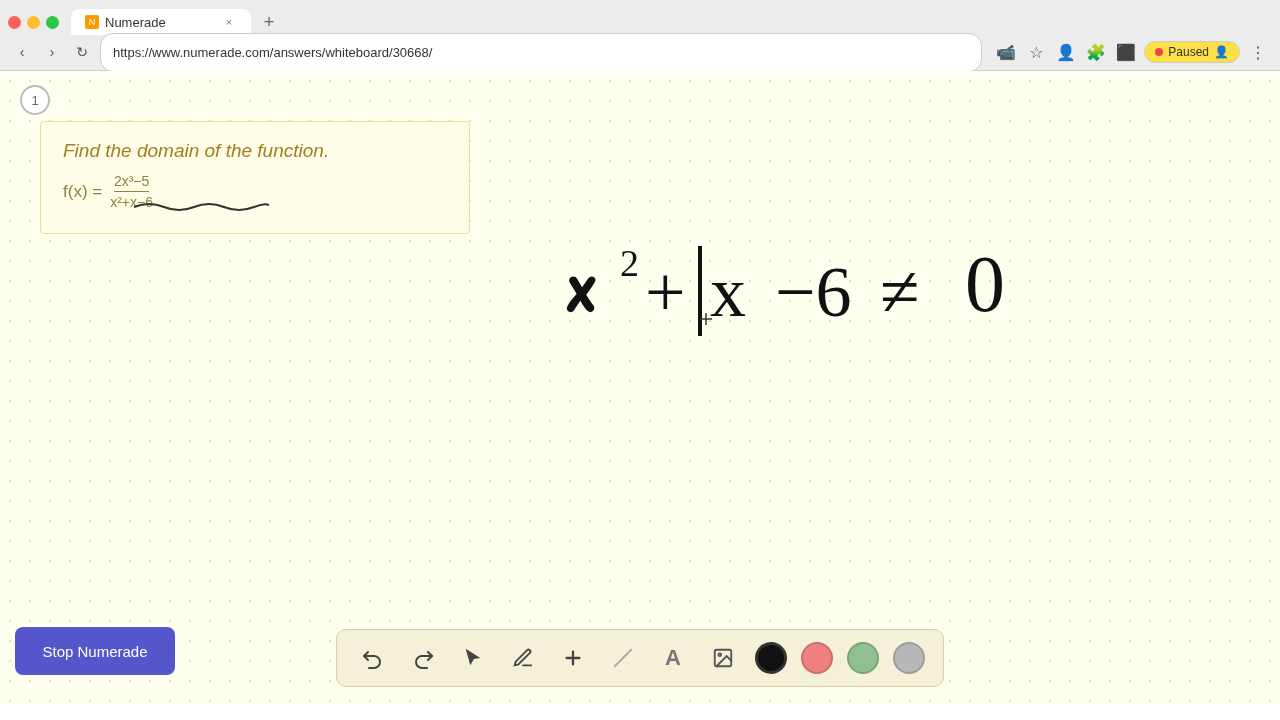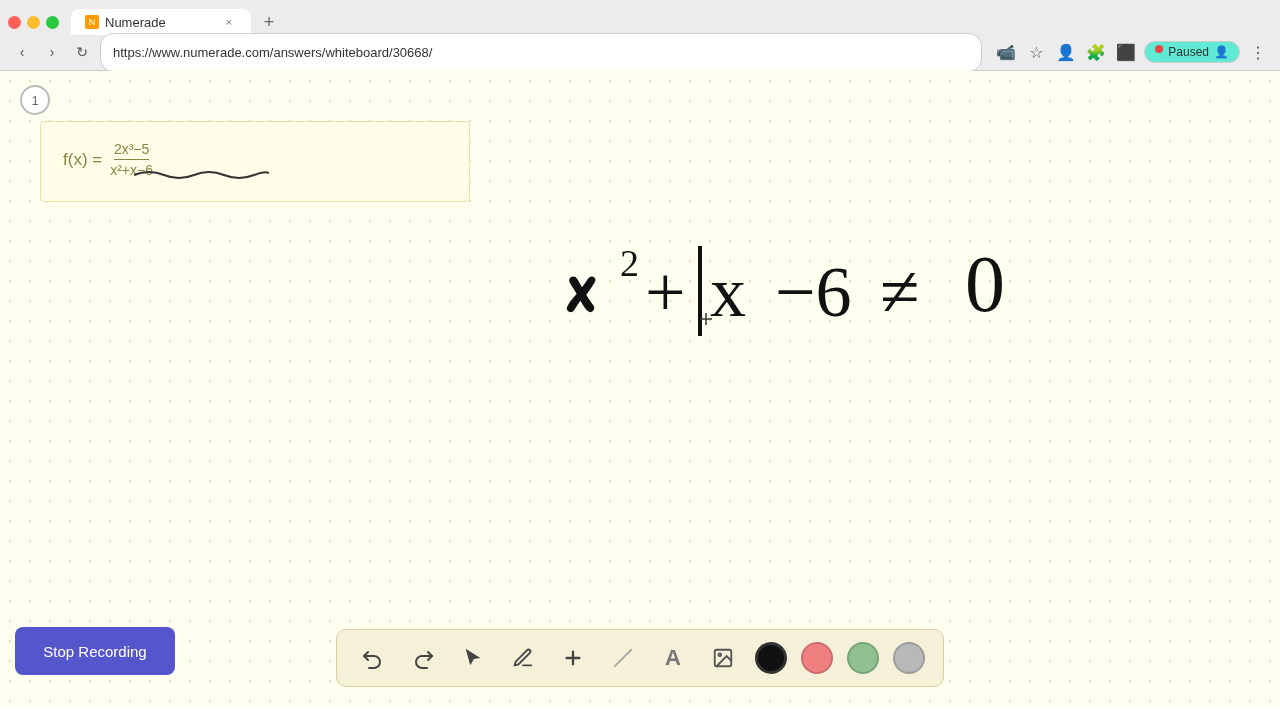--- a/index.html
+++ b/index.html
@@ -62,23 +62,23 @@
       font-size: 13px; color: #333;
     }
     .toolbar-icons {
       display: flex; align-items: center; gap: 6px; margin-left: 6px;
     }
     .toolbar-icon {
       font-size: 16px; color: #555; cursor: pointer; width: 24px; height: 24px;
       display: flex; align-items: center; justify-content: center;
     }
     .paused-badge {
-      background: #5eead4; border: 1px solid #ccc; border-radius: 14px;
+      background: #fde047; border: 1px solid #ccc; border-radius: 14px;
       padding: 3px 10px; font-size: 12px; color: #333;
-      display: flex; align-items: flex-start; gap: 5px;
+      display: flex; align-items: center; gap: 5px;
     }
     .paused-dot {
       width: 8px; height: 8px; border-radius: 50%; background: #e44;
     }
 
     
     .whiteboard {
       position: relative;
       width: 1280px;
       height: 634px; 
@@ -220,20 +220,21 @@
   </div>
 </div>
 
 <div class="whiteboard">
 
   <div class="page-badge">
     <span>1</span>
   </div>
 
   <div class="question-card">
+    <div class="question-text">Find the domain of the function.</div>
     <div class="question-formula">
       <span>f(x) =</span>
       <span class="fraction">
         <span class="num">2x³−5</span>
         <span class="den">x²+x−6</span>
       </span>
     </div>
 
     <svg width="140" height="16" style="position:absolute;bottom:18px;left:88px;">
       <path d="M5,8 Q20,2 35,8 Q50,14 65,8 Q80,2 95,8 Q110,14 125,8 Q135,4 140,6" stroke="#333" stroke-width="2" fill="none"></path>
@@ -254,21 +255,21 @@
     <text x="775" y="245" font-size="72" font-family="cursive" fill="#111">−6</text>
 
     <text x="880" y="245" font-size="72" font-family="cursive" fill="#111">≠</text>
 
     <text x="965" y="240" font-size="80" font-family="cursive" fill="#111">0</text>
 
     <line x1="700" y1="248" x2="712" y2="248" stroke="#333" stroke-width="1.5"></line>
     <line x1="706" y1="242" x2="706" y2="254" stroke="#333" stroke-width="1.5"></line>
   </svg>
 
-  <button class="stop-recording-btn">Stop Recording</button>
+  <button class="stop-recording-btn">Stop Numerade</button>
 
   <div class="toolbar">
 
     <div class="tool-btn">
       <svg width="24" height="24" viewBox="0 0 24 24" fill="none" stroke="#444" stroke-width="2" stroke-linecap="round">
         <path d="M3 10h10a6 6 0 0 1 0 12H8"></path>
         <path d="M3 10l4-4M3 10l4 4"></path>
       </svg>
     </div>
 

